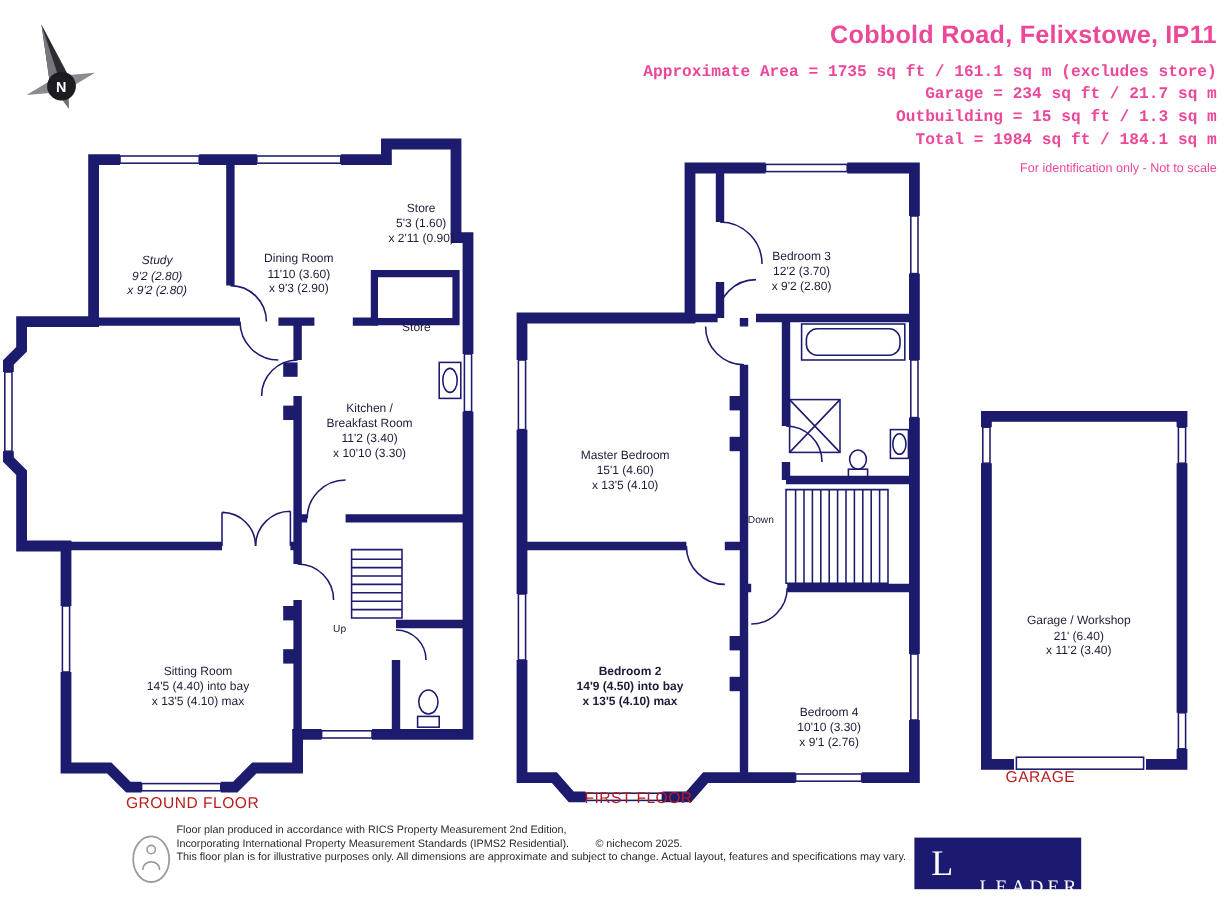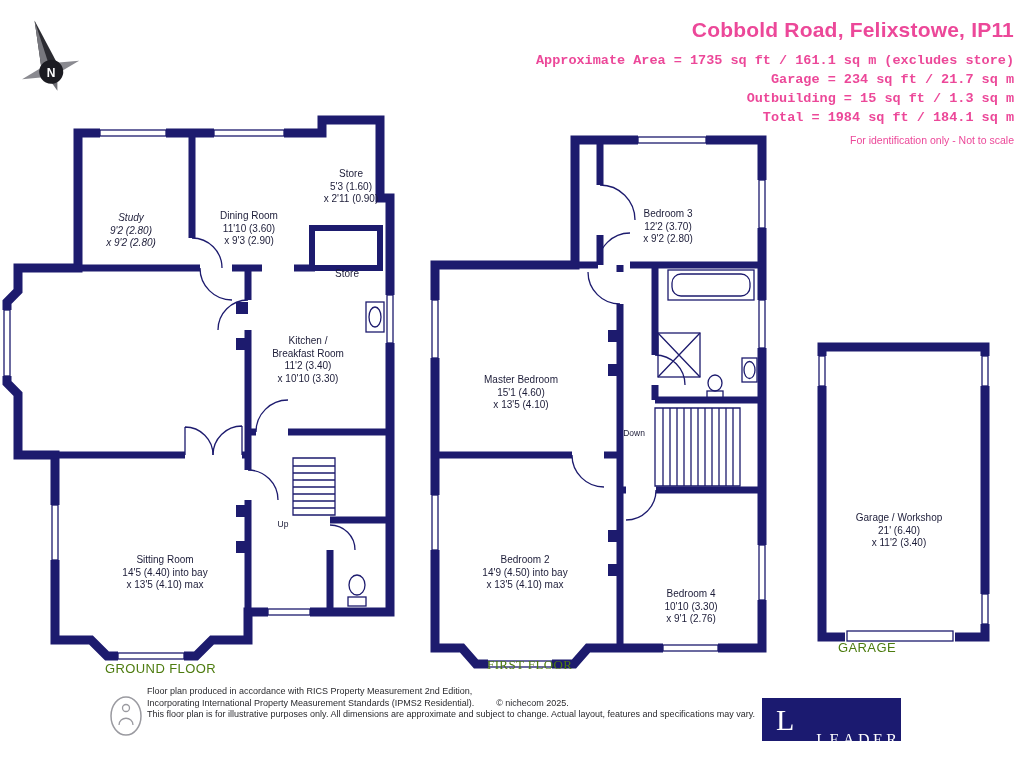--- a/index.html
+++ b/index.html
@@ -28,21 +28,21 @@
   .header{position:absolute;top:18px;right:10px;z-index:2;text-align:right;color:#ec4899;}
   .header h1{margin:0 0 9px 0;font-size:21px;font-weight:bold;letter-spacing:0.2px;}
   .header .area{font-size:13.5px;font-weight:bold;line-height:19px;font-family:Liberation Mono, monospace;}
   .header .note{font-size:10.5px;font-weight:normal;margin-top:7px;}
 
   
   .room{position:absolute;z-index:2;transform:translate(-50%,-50%);text-align:center;
         color:var(--text);font-size:10px;line-height:12.5px;white-space:nowrap;margin-top:24px;}
   .stair-label{position:absolute;z-index:2;transform:translate(-50%,-50%);
         color:var(--text);font-size:8.5px;white-space:nowrap;}
-  .floor-label{position:absolute;z-index:2;font-size:13px;color:#4d7c0f;letter-spacing:0.4px;}
+  .floor-label{position:absolute;z-index:2;font-size:13px;color:#b91c1c;letter-spacing:0.4px;}
 
   .compass-n{position:absolute;z-index:2;color:#fff;font-size:12px;font-weight:bold;
         transform:translate(-50%,-50%);}
 
   
   .footer-text{position:absolute;left:147px;top:686px;z-index:2;color:#2a2a2e;
         font-size:9px;line-height:11.6px;width:615px;}
   .footer-text .copy{margin-left:22px;}
   .footer-text .ref{margin-left:24px;}
   .leaders{position:absolute;left:762px;top:698px;width:139px;height:43px;z-index:2;
@@ -257,40 +257,40 @@
   <div class="room" style="left:668px;top:203px;text-align:center;">
     <div>Bedroom 3</div>
     <div>12'2 (3.70)</div>
     <div>x 9'2 (2.80)</div>
   </div>
   <div class="room" style="left:521px;top:369px;">
     <div>Master Bedroom</div>
     <div>15'1 (4.60)</div>
     <div>x 13'5 (4.10)</div>
   </div>
-  <div class="room" style="left:525px;top:549px;">
+  <div class="room" style="left:525px;top:549px;font-weight:bold;">
     <div>Bedroom 2</div>
     <div>14'9 (4.50) into bay</div>
     <div>x 13'5 (4.10) max</div>
   </div>
   <div class="room" style="left:691px;top:583px;">
     <div>Bedroom 4</div>
     <div>10'10 (3.30)</div>
     <div>x 9'1 (2.76)</div>
   </div>
   <div class="stair-label" style="left:634px;top:433px;">Down</div>
 
   <div class="room" style="left:899px;top:507px;">
     <div>Garage / Workshop</div>
     <div>21' (6.40)</div>
     <div>x 11'2 (3.40)</div>
   </div>
 
   <div class="floor-label" style="left:105px;top:661px;">GROUND FLOOR</div>
-  <div class="floor-label" style="left:487px;top:657px;font-family:Liberation Serif, serif;">FIRST FLOOR</div>
+  <div class="floor-label" style="left:487px;top:657px;">FIRST FLOOR</div>
   <div class="floor-label" style="left:838px;top:640px;">GARAGE</div>
 
   <div class="footer-text">
     <div><span>Floor plan produced in accordance with RICS Property Measurement 2nd Edition,</span></div>
     <div>
       <span>Incorporating International Property Measurement Standards (IPMS2 Residential).</span><span class="copy">© nichecom 2025.</span>
     </div>
     <div><span>This floor plan is for illustrative purposes only. All dimensions are approximate and subject to change. Actual layout, features and specifications may vary.</span></div>
   </div>
 

